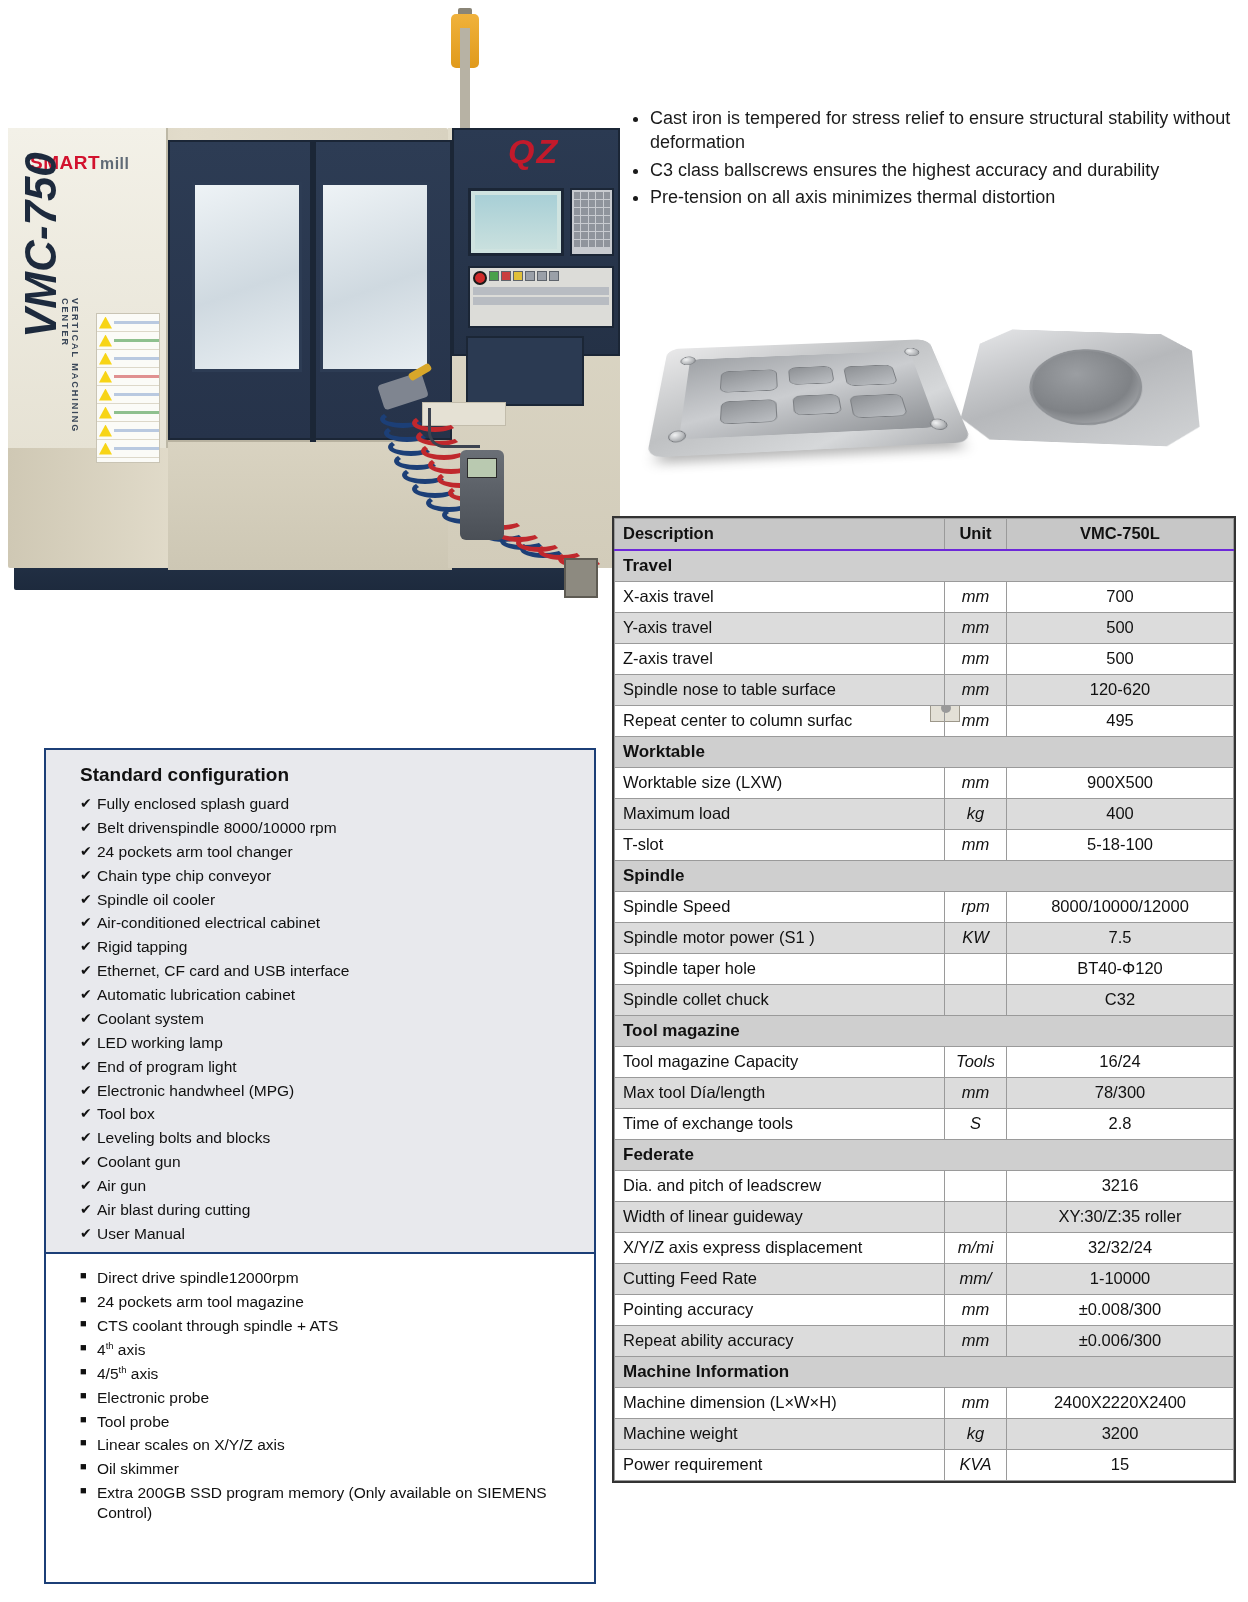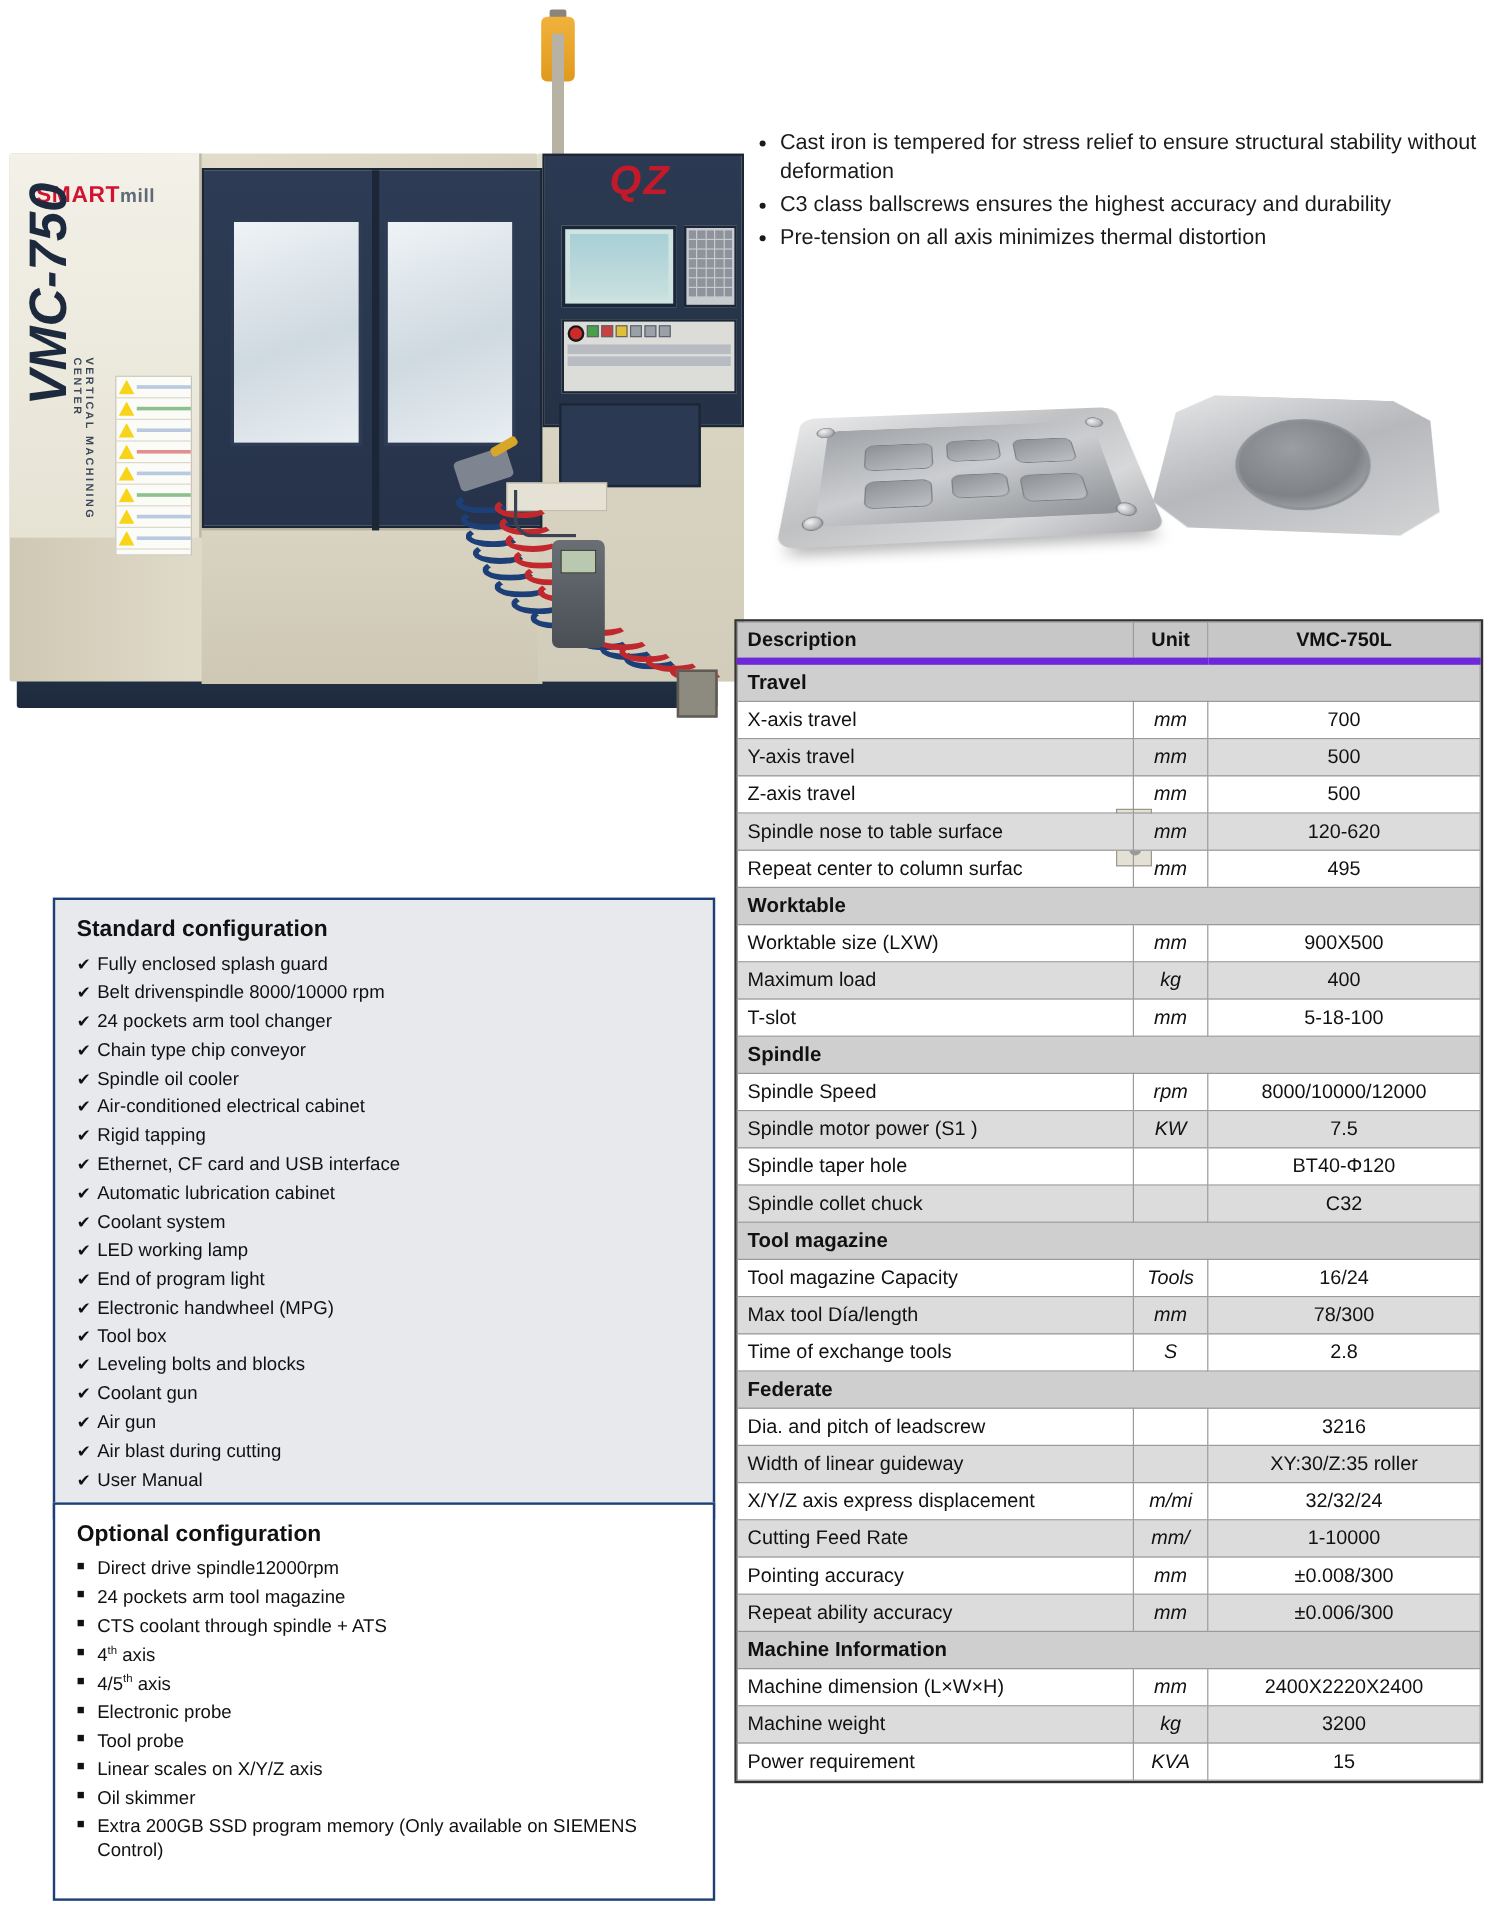--- a/index.html
+++ b/index.html
@@ -253,21 +253,21 @@
     border-radius: 50%;
     background: radial-gradient(circle at 40% 35%, #9b9ea2 0%, #7f8286 60%, #c8cacd 100%);
     border: 3px solid #8f9296;
   }
 
   
   .cfg-box {
     position: absolute;
     border: 2px solid #1c3f77;
     background: #e8e9ed;
-    padding: 14px 18px 16px 18px;
+    padding: 14px 18px 16px 34px;
   }
   .cfg-box.optional { background: #ffffff; }
   .cfg-title {
     font-size: 19px; font-weight: bold; margin-bottom: 8px; color: #111;
   }
   .cfg-list { list-style: none; margin: 0; padding: 0; font-size: 15.5px; }
   .cfg-list li {
     display: flex; align-items: flex-start; margin-bottom: 4.5px; line-height: 1.25;
   }
   .cfg-mark {
@@ -289,21 +289,21 @@
     width: 100%; border-collapse: collapse;
     font-size: 16.5px;
   }
   table.spec th, table.spec td {
     border: 1px solid #9a9a9a;
     padding: 5px 8px;
     height: 31px;
   }
   table.spec thead th {
     background: #c7c7c7; font-weight: bold; text-align: left;
-    border-bottom: 6px solid #6d28d9;
+    border-bottom: 2px solid #6d28d9;
   }
   table.spec thead th.unit, table.spec thead th.model { text-align: center; }
   tr.group td {
     background: #cfcfcf; font-weight: bold; font-size: 17px;
   }
   tr.alt td { background: #dcdcdc; }
   td.desc { width: 330px; }
   td.unit { width: 62px; text-align: center; font-style: italic; }
   td.val { text-align: center; }
 </style>
@@ -574,21 +574,20 @@
         <span class="cfg-text">Air blast during cutting</span>
       </li>
     <li>
         <span class="cfg-mark">✔</span>
         <span class="cfg-text">User Manual</span>
       </li>
   </ul>
 </div>
 
 <div class="cfg-box optional" id="opt-config">
-  <div class="cfg-title">Optional configuration</div>
   <ul class="cfg-list" id="opt-list">
       <li>
         <span class="cfg-mark sq">■</span>
         <span class="cfg-text">Direct drive spindle12000rpm</span>
       </li>
       <li>
         <span class="cfg-mark sq">■</span>
         <span class="cfg-text">24 pockets arm tool magazine</span>
       </li>
       <li>

